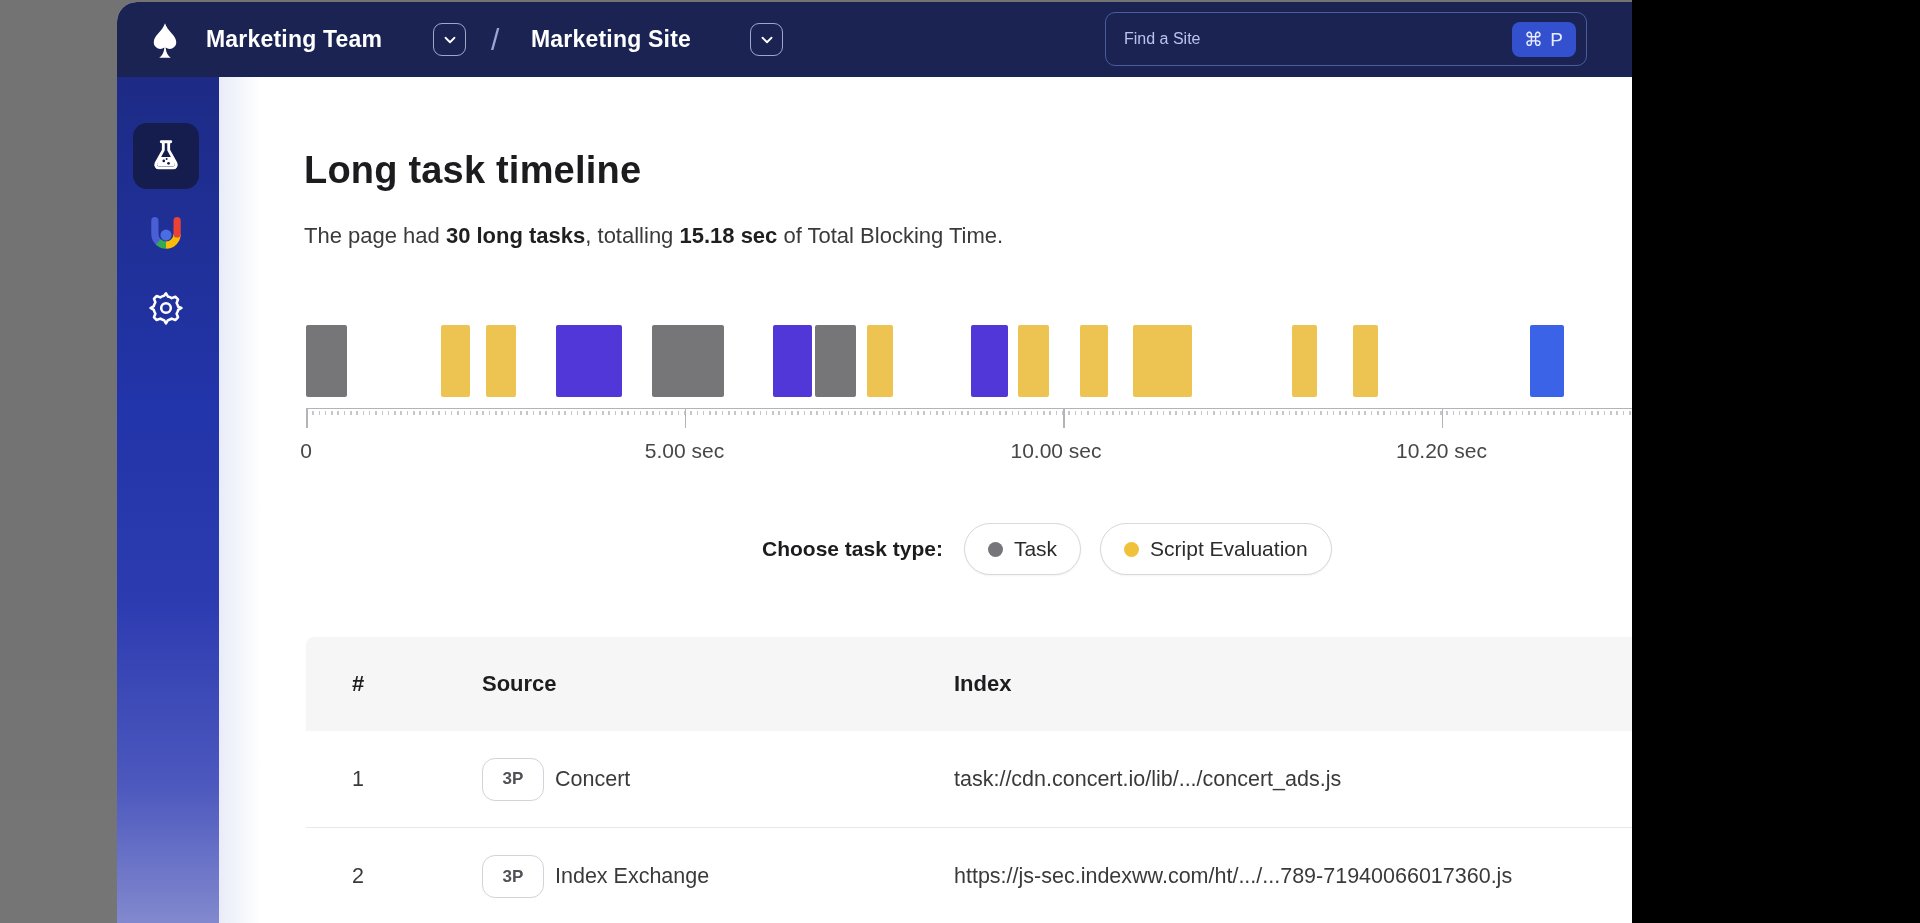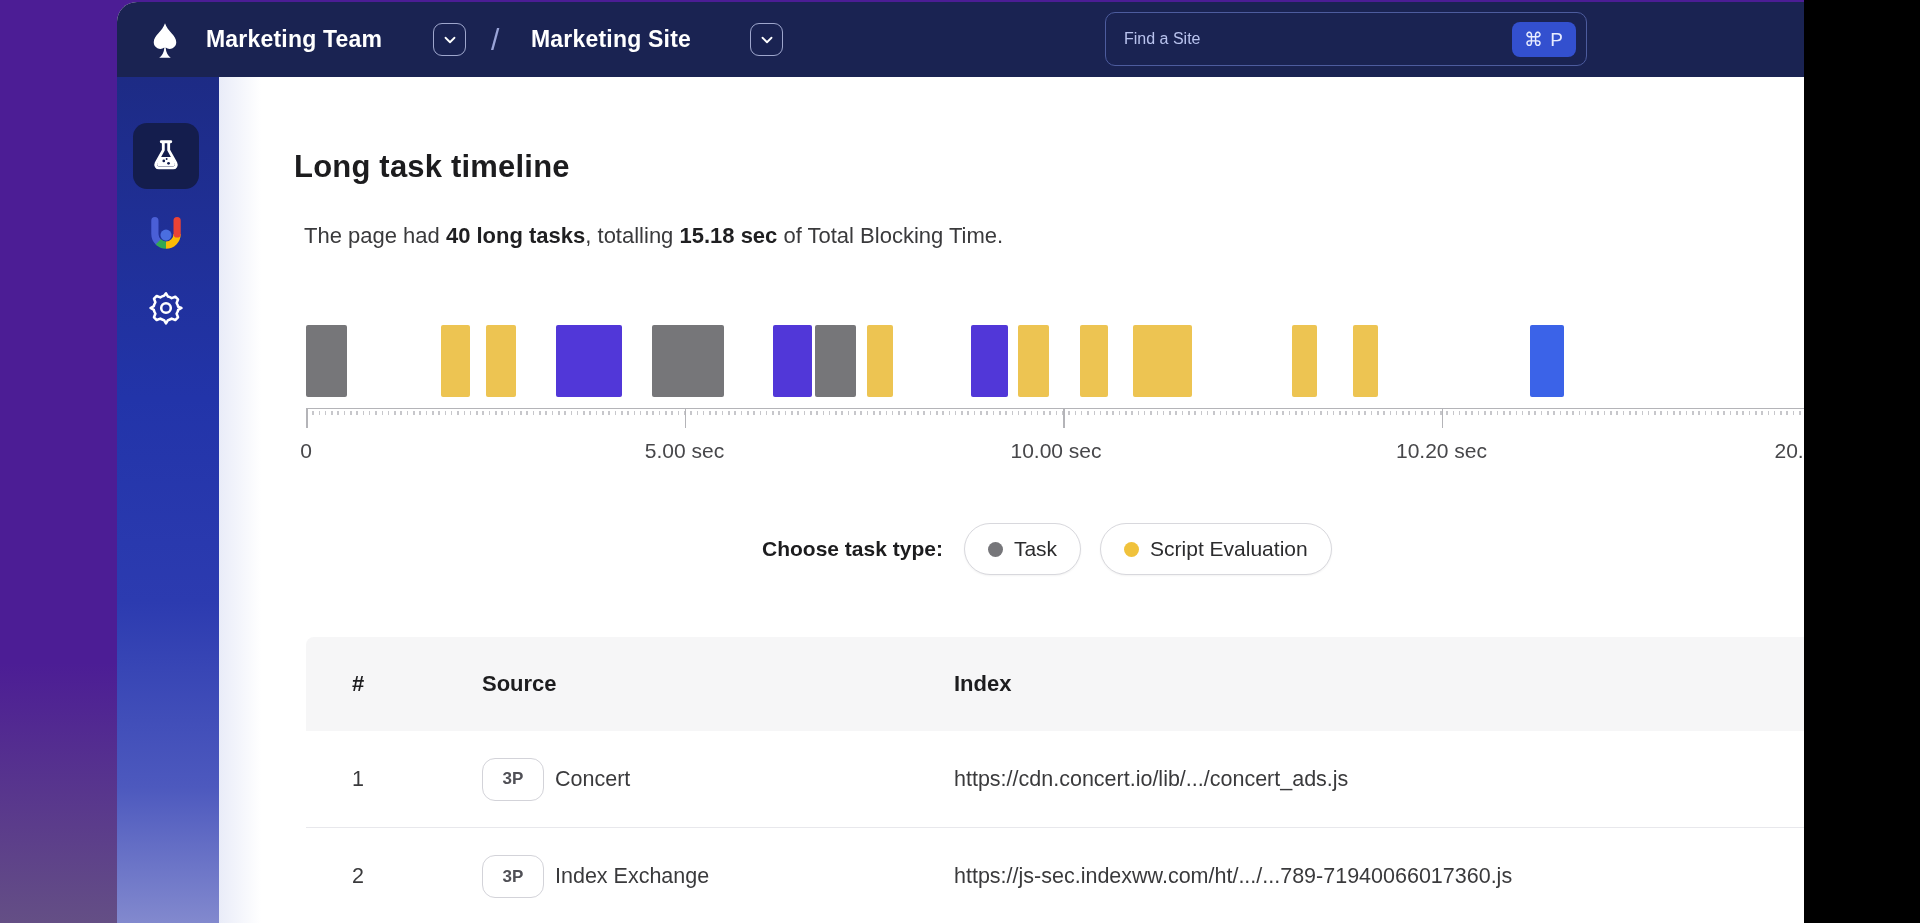--- a/index.html
+++ b/index.html
@@ -1,19 +1,19 @@
 <!DOCTYPE html>
 <html><head>
 <meta charset="utf-8">
 <style>
   * { margin:0; padding:0; box-sizing:border-box; }
   html,body { width:1920px; height:923px; overflow:hidden; background:#000; }
   body { font-family:"Liberation Sans", sans-serif; }
 
-  .page { position:relative; width:1804px; height:923px; background:#4c1d95; overflow:hidden; }
+  .page { position:relative; width:1632px; height:923px; background:#737373; overflow:hidden; }
   .page::after { content:""; position:absolute; left:0; bottom:0; width:117px; height:260px;
     background:linear-gradient(to bottom, rgba(0,0,0,0) 0%, rgba(120,120,120,.55) 100%); pointer-events:none; }
 
   .window { position:absolute; left:117px; top:2px; width:1803px; height:921px;
     background:#fff; border-top-left-radius:20px; overflow:hidden; }
 
   
   .topbar { position:absolute; left:0; top:0; width:100%; height:75px; background:#1a2352; }
   .logo { position:absolute; left:32px; top:20px; width:32px; height:40px; }
   .nav-label { position:absolute; top:0; height:75px; display:flex; align-items:center;
@@ -41,21 +41,21 @@
   .side-item.active { background:#141d4d; }
   .si-1 { top:46px; }
   .si-2 { top:124px; }
   .si-3 { top:198px; }
 
   
   .content { position:absolute; left:102px; top:75px; right:0; bottom:0; background:#fff; }
   .content::before { content:""; position:absolute; left:0; top:0; bottom:0; width:42px;
     background:linear-gradient(90deg, #e9ecf8 0%, rgba(255,255,255,0) 100%); pointer-events:none; }
 
-  .page-title { position:absolute; left:75px; top:72px; font-size:31px; font-weight:bold;
+  .page-title { position:absolute; left:85px; top:72px; font-size:38px; font-weight:bold;
     color:#1c1c1e; letter-spacing:.2px; }
   .summary { position:absolute; left:85px; top:146px; font-size:22px; color:#3a3a3c; }
   .summary b { color:#1f1f21; }
 
   
   .chart { position:absolute; left:87px; top:248px; width:1616px; height:160px; }
   .bar { position:absolute; top:0; height:72px; border-radius:2px; }
   .axis-line { position:absolute; left:0; top:83px; width:100%; height:0;
     border-top:1.6px solid #b4b4b8; }
   .axis-dots { position:absolute; left:0; top:86px; width:100%; height:4px;
@@ -145,21 +145,21 @@
         <svg width="36" height="36" viewBox="0 0 24 24" fill="none" stroke="#ffffff" stroke-width="1.7" stroke-linecap="round" stroke-linejoin="round">
           <circle cx="12" cy="12" r="3.2"></circle>
           <path d="M12 2.2 l1.3 2.2 a7.8 7.8 0 0 1 2.5 1 l2.4-.9 1.8 1.8 -.9 2.4 a7.8 7.8 0 0 1 1 2.5 L22.3 12 l-2.2 1.3 a7.8 7.8 0 0 1-1 2.5 l.9 2.4 -1.8 1.8 -2.4-.9 a7.8 7.8 0 0 1-2.5 1 L12 22.3 l-1.3-2.2 a7.8 7.8 0 0 1-2.5-1 l-2.4.9 -1.8-1.8 .9-2.4 a7.8 7.8 0 0 1-1-2.5 L1.7 12 l2.2-1.3 a7.8 7.8 0 0 1 1-2.5 L4 5.8 5.8 4 l2.4.9 a7.8 7.8 0 0 1 2.5-1 Z"></path>
         </svg>
       </div>
     </div>
 
     <div class="content">
       <h1 class="page-title">Long task timeline</h1>
 
-      <p class="summary"><span>The page had </span><b>40 long tasks</b><span>, totalling </span><b>15.18 sec</b><span> of Total Blocking Time.</span></p>
+      <p class="summary"><span>The page had </span><b>30 long tasks</b><span>, totalling </span><b>15.18 sec</b><span> of Total Blocking Time.</span></p>
 
       <div class="chart" id="chart">
         <div class="axis-line"></div>
         <div class="axis-dots"></div>
       <div class="bar" style="left: 0px; width: 40.878px; background: rgb(118, 118, 121);"></div>
           <div class="bar" style="left: 134.746px; width: 29.523px; background: rgb(237, 196, 82);"></div>
           <div class="bar" style="left: 180.166px; width: 29.523px; background: rgb(237, 196, 82);"></div>
           <div class="bar" style="left: 249.81px; width: 65.859px; background: rgb(81, 55, 216);"></div>
           <div class="bar" style="left: 345.949px; width: 71.915px; background: rgb(118, 118, 121);"></div>
           <div class="bar" style="left: 467.069px; width: 39.364px; background: rgb(81, 55, 216);"></div>
@@ -203,21 +203,21 @@
           <div class="cell c-source hcell">Source</div>
           <div class="cell c-path hcell">Index</div>
           <div class="cell c-task hcell">Task</div>
         </div>
         <div class="t-row">
           <div class="cell c-num">1</div>
           <div class="cell c-source">
             <span class="badge-3p">3P</span>
             <span>Concert</span>
           </div>
-          <div class="cell c-path path-text">https://cdn.concert.io/lib/.../concert_ads.js</div>
+          <div class="cell c-path path-text">task://cdn.concert.io/lib/.../concert_ads.js</div>
           <div class="cell c-task">
             <span class="task-dot" style="background: rgb(118, 118, 122);"></span>
             <span>Task</span>
           </div>
         </div>
         <div class="t-row">
           <div class="cell c-num">2</div>
           <div class="cell c-source">
             <span class="badge-3p">3P</span>
             <span>Index Exchange</span>

